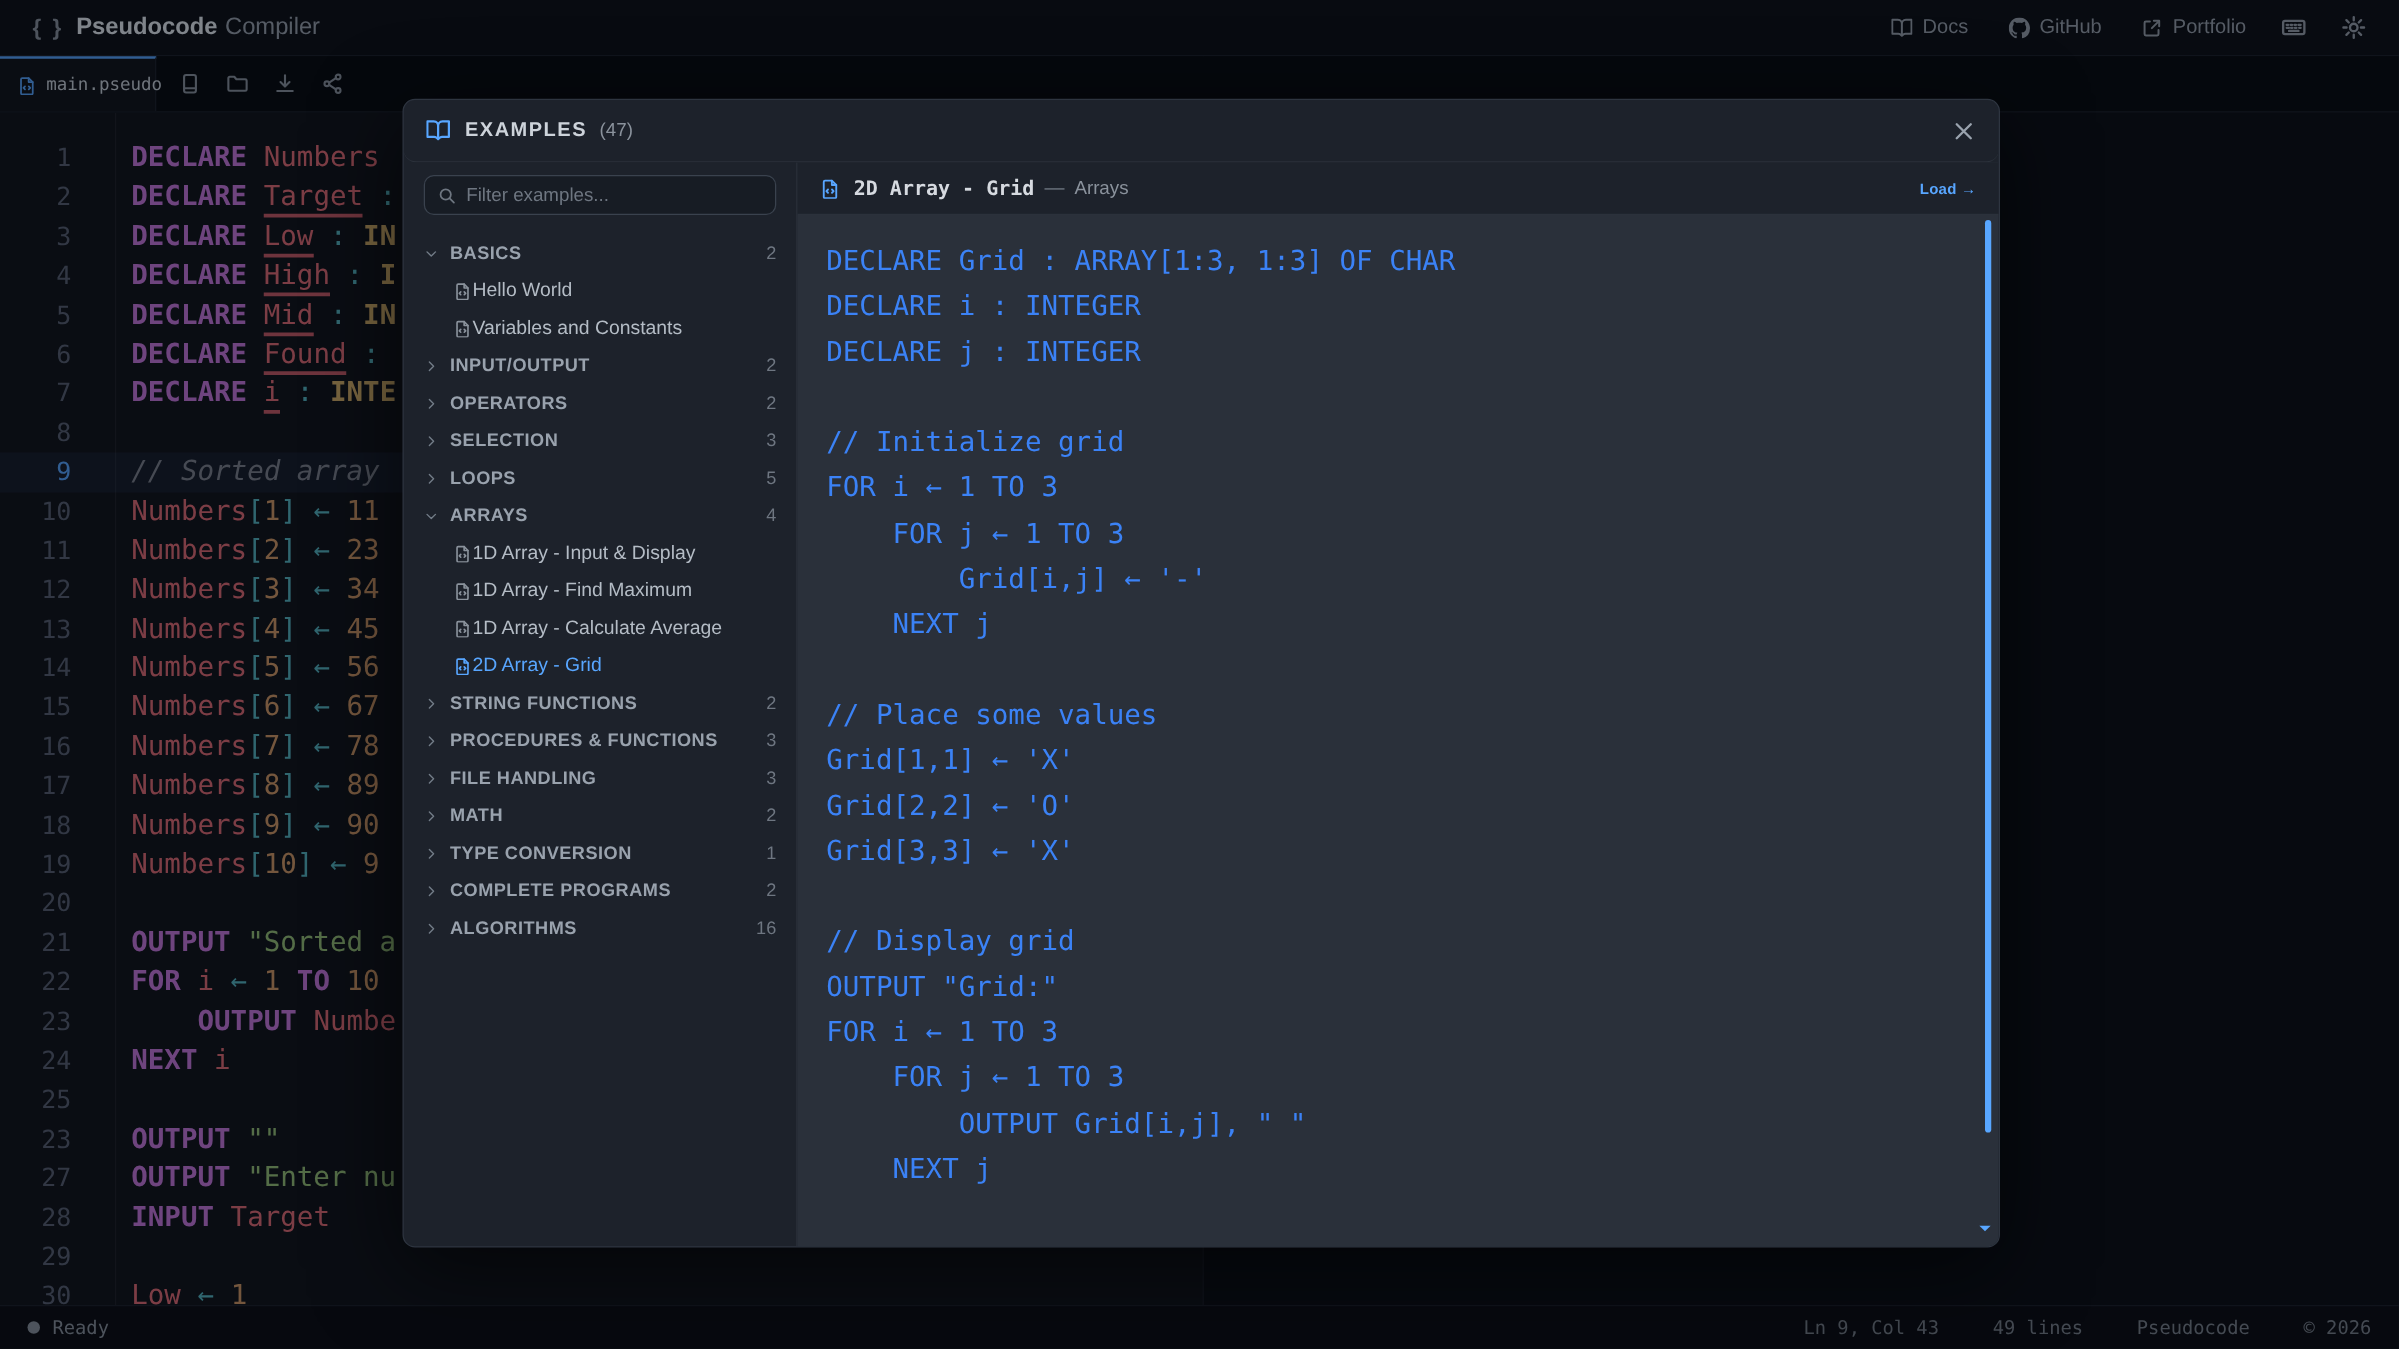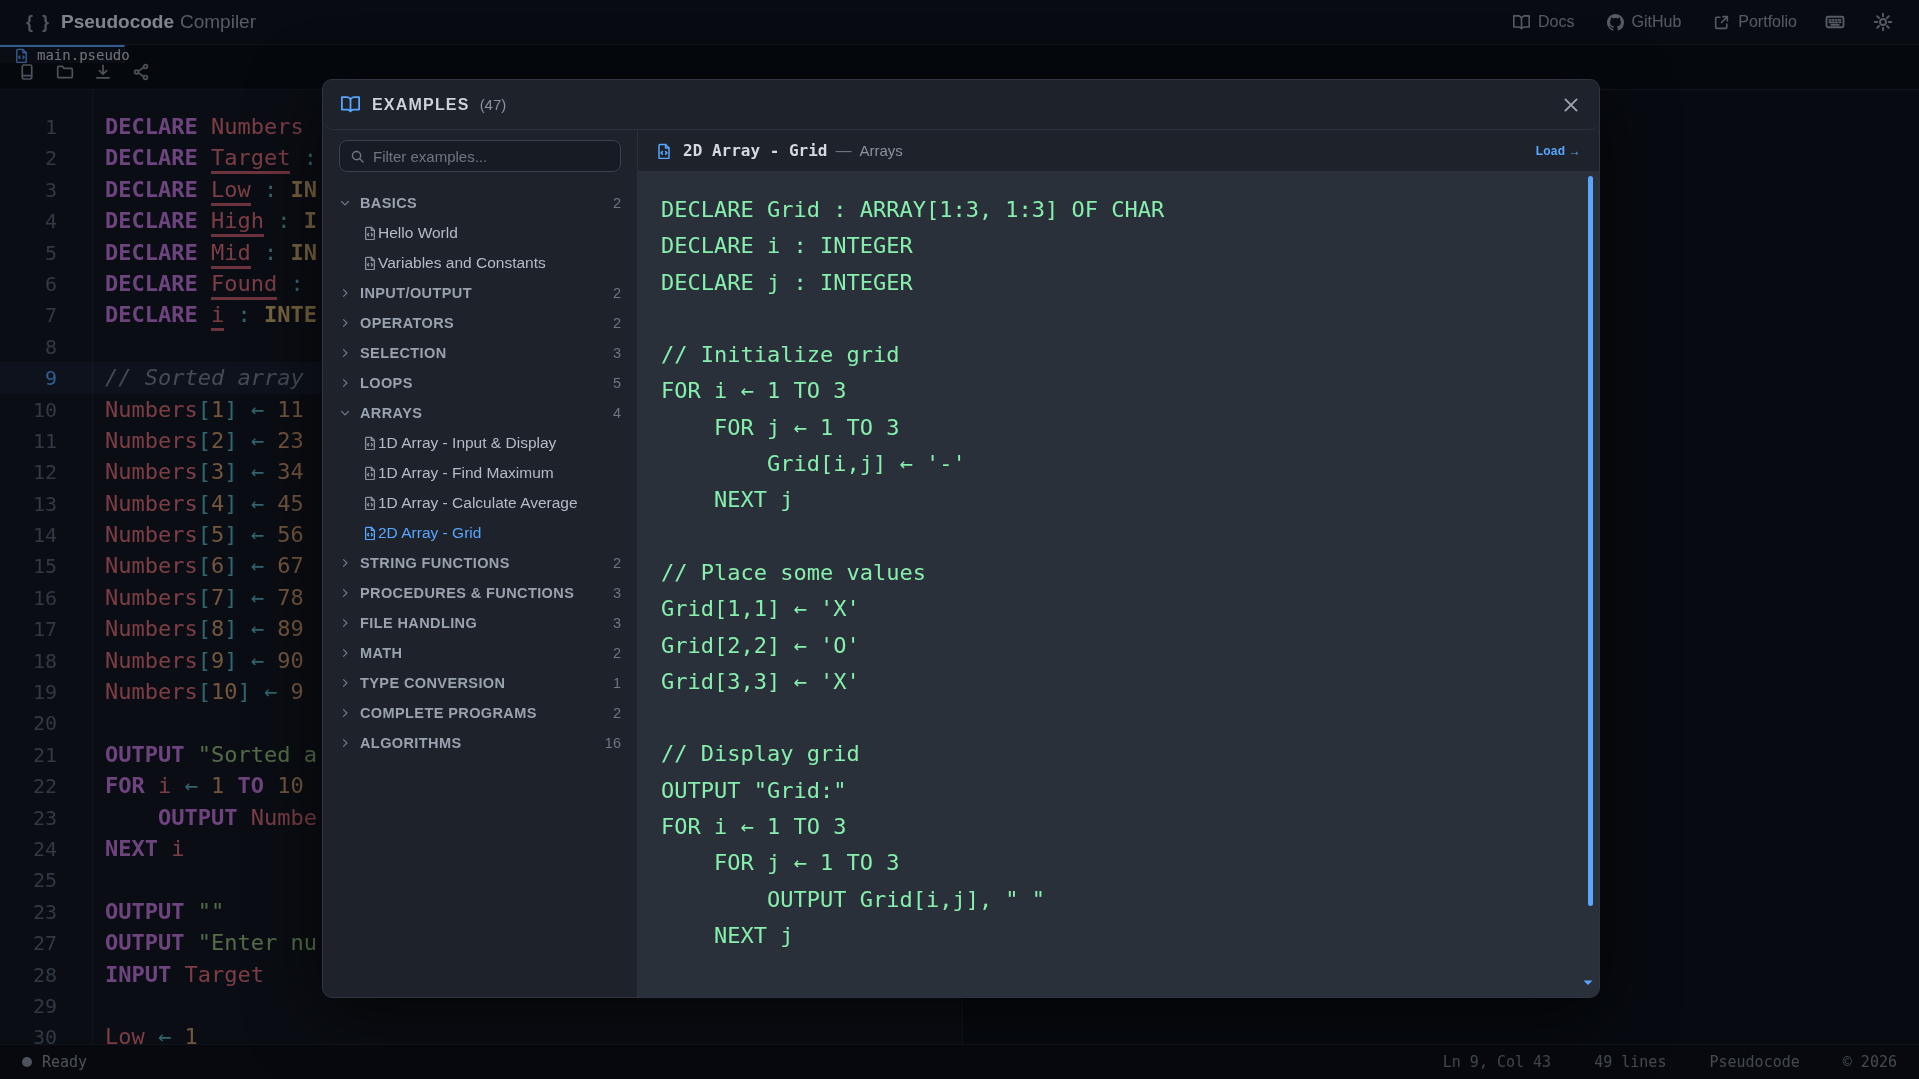--- a/index.html
+++ b/index.html
@@ -26,21 +26,21 @@
   .brand .braces{color:#8b949e;font-weight:bold;font-size:18px;letter-spacing:2px;}
   .brand .bold{color:#e6edf3;font-weight:bold;font-size:19px;}
   .brand .light{color:#9aa3ae;font-size:19px;margin-left:-4px;}
   .topbar .spacer{flex:1;}
   .nav-link{display:flex;align-items:center;gap:8px;color:#9aa3ae;font-size:16px;margin-left:32px;cursor:pointer;}
   .nav-link .ic{width:17px;height:17px;}
   .icon-btn{color:#9aa3ae;margin-left:28px;cursor:pointer;display:flex;align-items:center;}
   .icon-btn .ic{width:20px;height:20px;}
 
   
-  .tabstrip{position:absolute;left:0;top:45px;width:1919px;height:45px;background:#090c10;border-bottom:1px solid #1c222b;z-index:1;display:flex;align-items:stretch;flex-direction:column;}
+  .tabstrip{position:absolute;left:0;top:45px;width:1919px;height:45px;background:#090c10;border-bottom:1px solid #1c222b;z-index:1;display:flex;align-items:stretch;}
   .tab{width:125px;display:flex;align-items:center;gap:8px;padding-left:14px;background:#11151b;border-top:2px solid var(--accent);border-right:1px solid #1c222b;cursor:pointer;}
   .tab .ic{width:15px;height:15px;color:var(--accent);}
   .tab .tab-label{font-size:14px;color:#c9d1d9;}
   .tool-icons{display:flex;align-items:center;gap:20px;margin-left:18px;}
   .tool-icons .ic{width:18px;height:18px;color:#8b949e;cursor:pointer;}
   .run-group{position:absolute;left:700px;top:45px;height:45px;display:flex;align-items:center;gap:26px;}
   .debug-btn{display:flex;align-items:center;gap:8px;color:var(--debug);font-size:17px;font-weight:600;cursor:pointer;}
   .debug-btn .ic{width:17px;height:17px;}
   .run-btn{display:flex;align-items:center;gap:8px;color:var(--run);font-size:17px;font-weight:600;cursor:pointer;}
   .run-btn .ic{width:15px;height:15px;}
@@ -109,21 +109,21 @@
 
   .preview{flex:1;display:flex;flex-direction:column;min-width:0;background:#2a303a;}
   .preview-head{height:42px;flex:0 0 42px;background:#1d222b;border-bottom:1px solid #2b313b;display:flex;align-items:center;padding:0 18px;}
   .preview-head .ic{width:16px;height:16px;color:var(--accent);margin-right:11px;}
   .pv-title{font-family:"DejaVu Sans Mono",monospace;font-size:16px;font-weight:bold;color:#d6dae0;}
   .pv-sep{color:#6e7681;font-size:16px;margin:0 8px;}
   .pv-cat{color:#8a929c;font-size:15px;}
   .preview-head .spacer{flex:1;}
   .load-btn{color:var(--accent);font-size:12px;font-weight:600;cursor:pointer;letter-spacing:.2px;}
   .preview-code{position:relative;flex:1;padding:20px 0 0 23px;overflow:hidden;}
-  .pv-line{height:36.3px;line-height:36.3px;white-space:pre;font-family:"DejaVu Sans Mono",monospace;font-size:22px;color:#86efac;}
+  .pv-line{height:36.3px;line-height:36.3px;white-space:pre;font-family:"DejaVu Sans Mono",monospace;font-size:22px;color:#3b82f6;}
   .pv-scrollbar{position:absolute;right:6px;top:4px;width:5px;height:730px;border-radius:3px;background:var(--accent);}
   .pv-scroll-hint{position:absolute;right:3px;bottom:6px;width:16px;height:16px;color:var(--accent);}
 </style>
 </head>
 <body>
 
 <div class="topbar">
   <div class="brand">
     <span class="braces">{ }</span>
     <span class="bold">Pseudocode</span>

